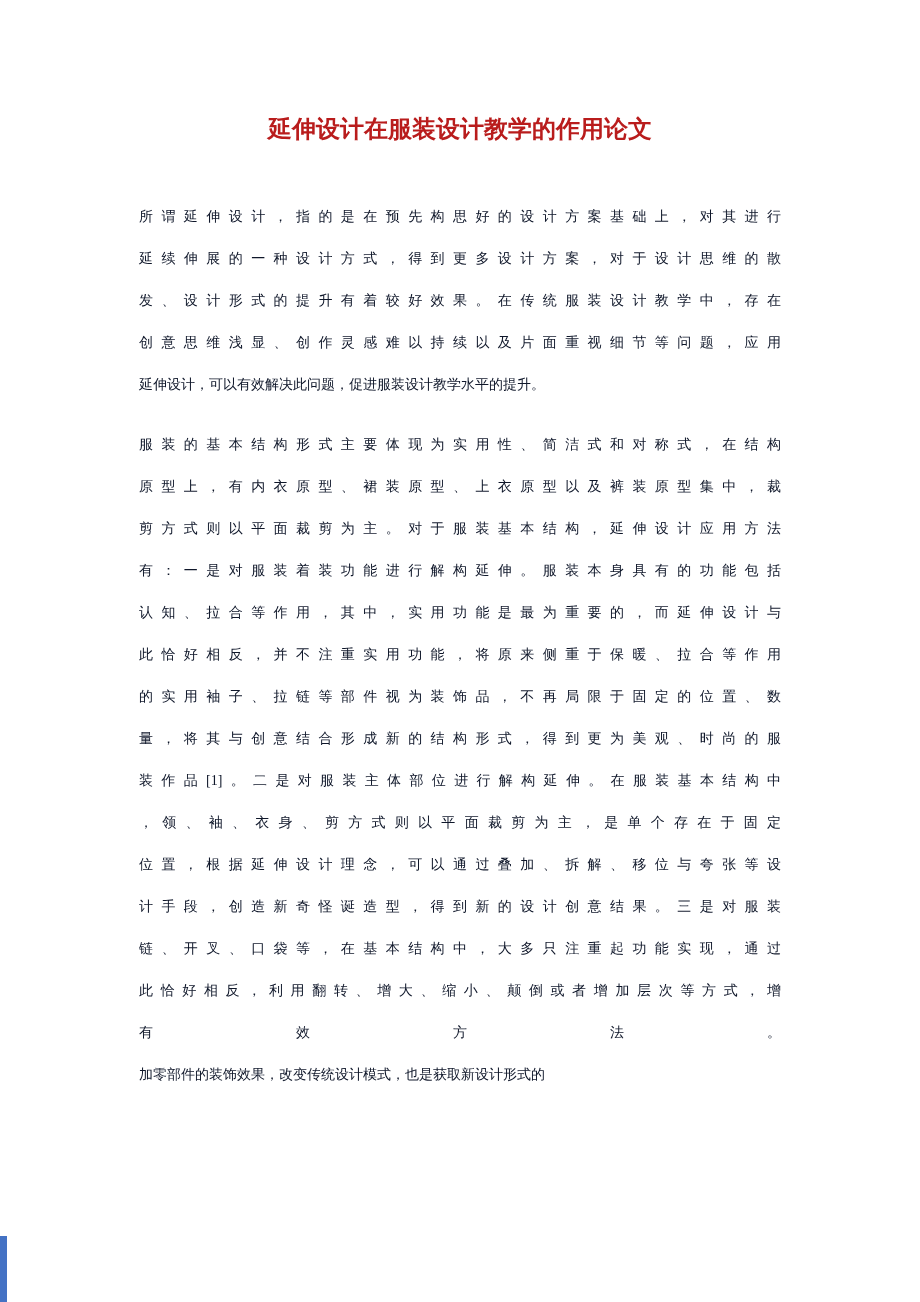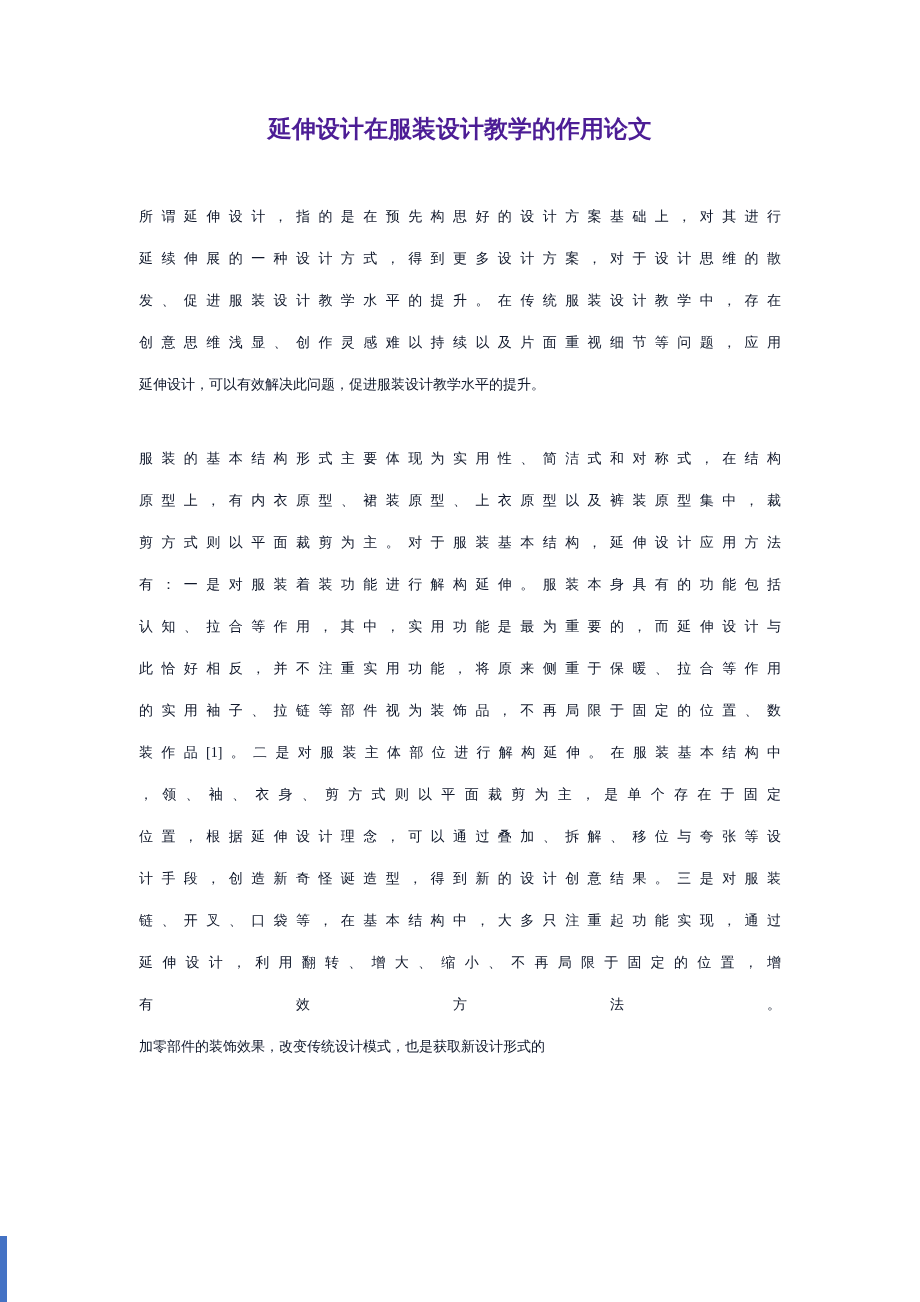--- a/index.html
+++ b/index.html
@@ -15,34 +15,34 @@
     background: #ffffff;
     overflow: hidden;
   }
   .doc-title {
     margin: 0;
     padding-top: 110px;
     text-align: center;
     font-size: 24px;
     line-height: 38px;
     font-weight: bold;
-    color: #4c1d95;
+    color: #b91c1c;
   }
   .body-text {
     width: 642px;
     margin-left: 139px;
     color: #0f172a;
     font-size: 14px;
   }
   .para {
     margin: 0;
     padding: 0;
   }
   .para-1 { margin-top: 48px; }
-  .para-2 { margin-top: 32px; }
+  .para-2 { margin-top: 18px; }
   .line {
     height: 42px;
     line-height: 42px;
     text-align: justify;
     text-align-last: justify;
     letter-spacing: 0;
   }
   .para .line:last-child {
     text-align-last: left;
   }
@@ -59,39 +59,40 @@
 
 <div class="page">
 
   <h1 class="doc-title">延伸设计在服装设计教学的作用论文</h1>
 
   <div class="body-text">
 
     <div class="para para-1">
         <div class="line">所谓延伸设计，指的是在预先构思好的设计方案基础上，对其进行</div>
         <div class="line">延续伸展的一种设计方式，得到更多设计方案，对于设计思维的散</div>
-        <div class="line">发、促进服装设计教学水平的提升。在传统服装设计教学中，存在</div>
+        <div class="line">发、设计形式的提升有着较好效果。在传统服装设计教学中，存在</div>
         <div class="line">创意思维浅显、创作灵感难以持续以及片面重视细节等问题，应用</div>
         <div class="line">延伸设计，可以有效解决此问题，促进服装设计教学水平的提升。</div>
       </div>
 
     <div class="para para-2">
         <div class="line">服装的基本结构形式主要体现为实用性、简洁式和对称式，在结构</div>
         <div class="line">原型上，有内衣原型、裙装原型、上衣原型以及裤装原型集中，裁</div>
         <div class="line">剪方式则以平面裁剪为主。对于服装基本结构，延伸设计应用方法</div>
         <div class="line">有：一是对服装着装功能进行解构延伸。服装本身具有的功能包括</div>
         <div class="line">认知、拉合等作用，其中，实用功能是最为重要的，而延伸设计与</div>
         <div class="line">此恰好相反，并不注重实用功能，将原来侧重于保暖、拉合等作用</div>
         <div class="line">的实用袖子、拉链等部件视为装饰品，不再局限于固定的位置、数</div>
+        <div class="line">量，将其与创意结合形成新的结构形式，得到更为美观、时尚的服</div>
         <div class="line">装作品[1]。二是对服装主体部位进行解构延伸。在服装基本结构中</div>
         <div class="line">，领、袖、衣身、剪方式则以平面裁剪为主，是单个存在于固定</div>
         <div class="line">位置，根据延伸设计理念，可以通过叠加、拆解、移位与夸张等设</div>
         <div class="line">计手段，创造新奇怪诞造型，得到新的设计创意结果。三是对服装</div>
         <div class="line">链、开叉、口袋等，在基本结构中，大多只注重起功能实现，通过</div>
-        <div class="line">延伸设计，利用翻转、增大、缩小、不再局限于固定的位置，增</div>
+        <div class="line">此恰好相反，利用翻转、增大、缩小、颠倒或者增加层次等方式，增</div>
         <div class="line">有效方法。</div>
         <div class="line">加零部件的装饰效果，改变传统设计模式，也是获取新设计形式的</div>
       </div>
 
   </div>
 
   <div class="corner-marker" style="background:#4472c4"></div>
 
 </div>
 

